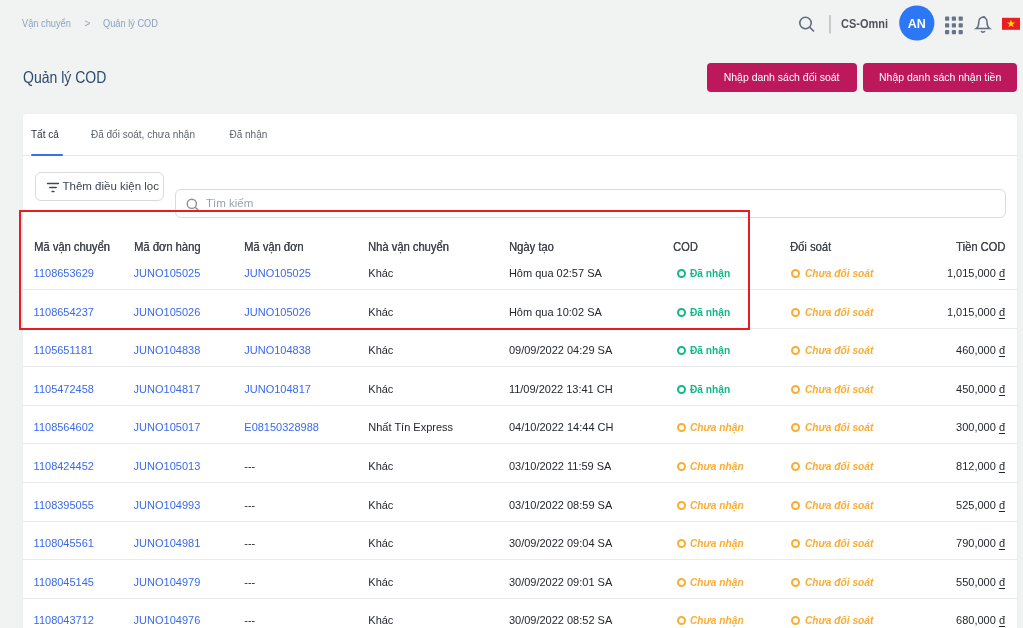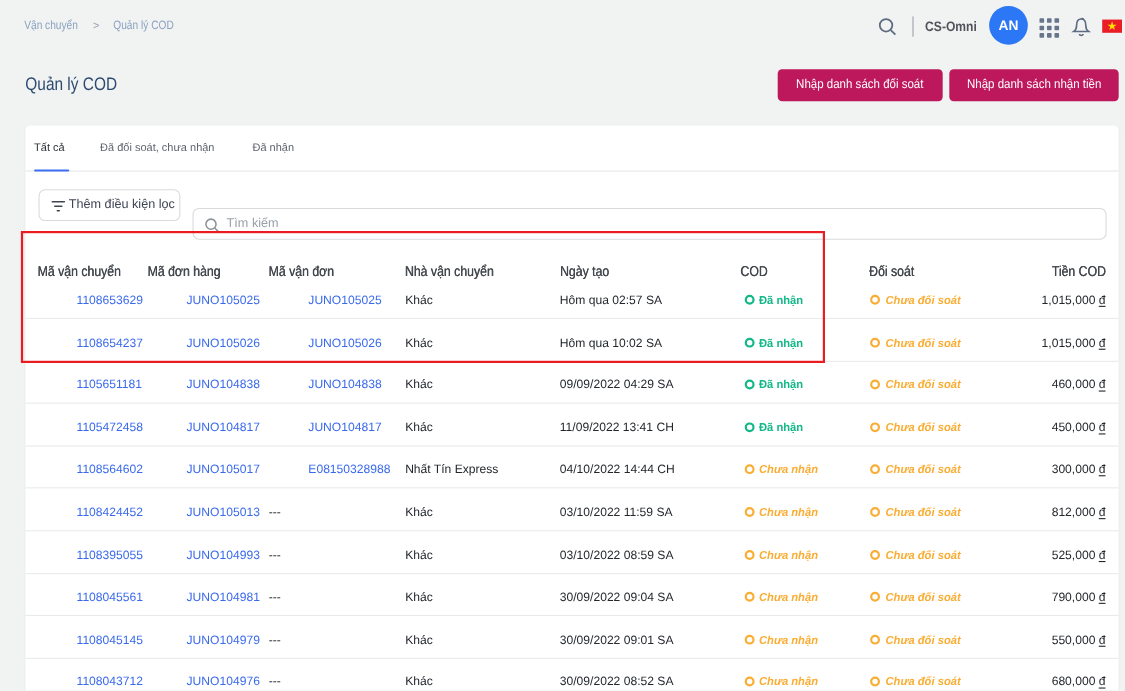--- a/index.html
+++ b/index.html
@@ -34,21 +34,21 @@
 
 
 .thead { position:absolute; left:0; top:98px; width:100%; height:39px; font-size:13px; color:#44484e;margin-top:12px; }
 .thead span { position:absolute; top:15px; white-space:nowrap; transform:scaleX(0.86); transform-origin:0 50%; text-shadow:0.35px 0 0 currentColor; }
 .row { position:absolute; left:0; width:100%; height:38.6px; font-size:11px; color:#24282d; border-bottom:1px solid #e9eaeb; }
 .row span { position:absolute; top:15.5px; white-space:nowrap; }
 .c1 { left:10.6px; } .c2 { left:110.6px; } .c3 { left:221.3px; } .c4 { left:345.3px; }
 .c5 { left:485.9px; } .c6 { left:650.4px; } .c7 { left:767px; }
 .c8 { right:12px; text-align:right; }
 .thead .c8 { transform-origin:100% 50%; }
-a.lnk { color:#3a6aec; text-decoration:none;margin-left:36px; }
+a.lnk { color:#3a6aec; text-decoration:none; }
 .c8 u { text-decoration:underline; text-underline-offset:1.5px; }
 .st { font-size:10.5px; font-weight:bold; }
 .st .dot { display:inline-block; width:9px; height:9px; border-radius:50%; vertical-align:-1px; }
 .st .sx { display:inline-block; transform:scaleX(0.97); transform-origin:0 50%; }
 .row .c6.st { left:653.5px; } .row .c7.st { left:767.7px; }
 .c6 .dot { margin-right:4px; } .c7 .dot { margin-right:5px; }
 .g { color:#13b888; } .g .dot { border:2.5px solid #13b888; }
 .o { color:#f9ad33;font-style:italic; } .o .dot { border:2.5px solid #f9ad33; }
 
 

